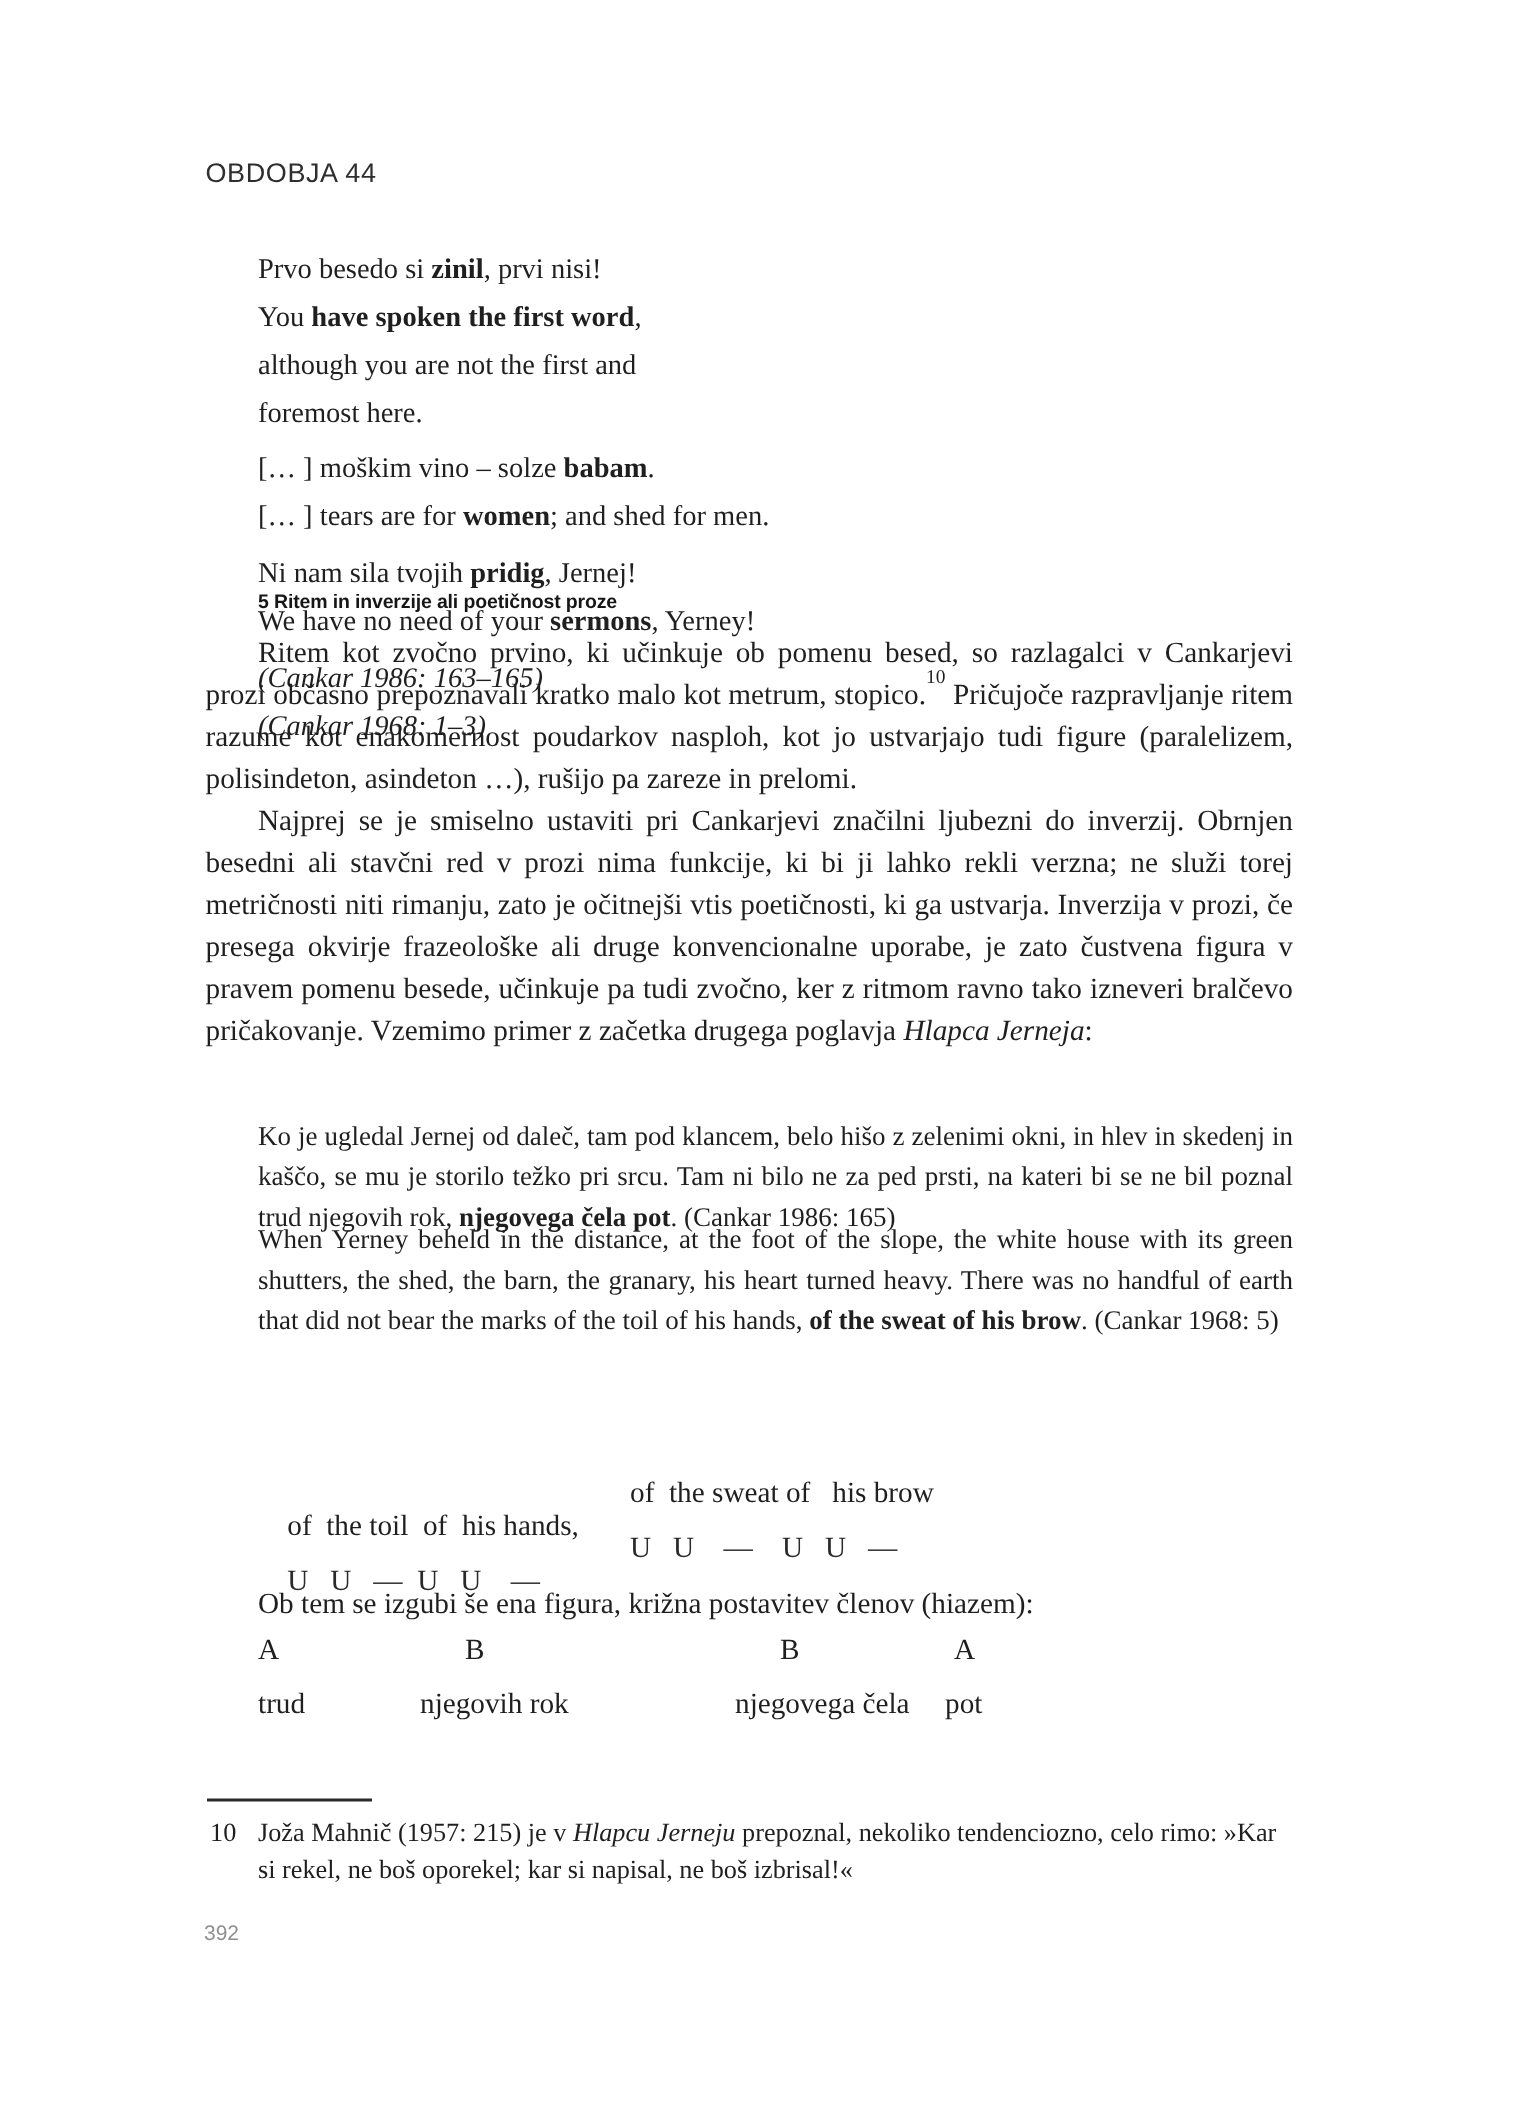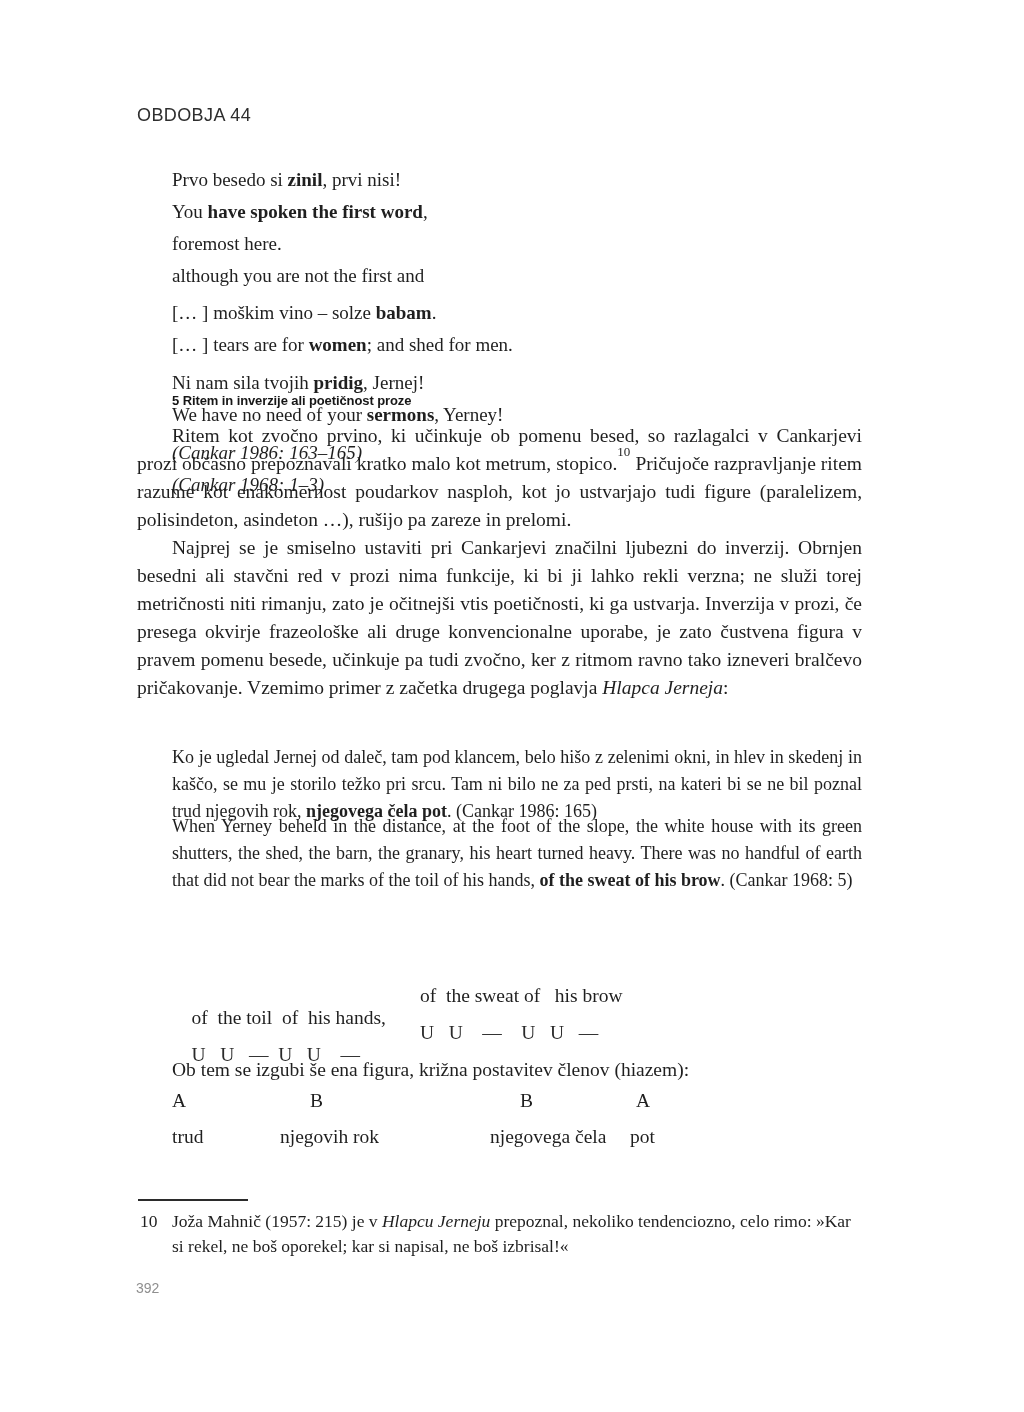--- a/index.html
+++ b/index.html
@@ -77,22 +77,22 @@
 
 <div class="page">
 
   <div class="running-head">OBDOBJA 44</div>
 
   <div class="quote-block">
     <div class="qrow r1">
       <div class="qleft"><span>Prvo besedo si </span><b>zinil</b><span>, prvi nisi!</span></div>
       <div class="qright">
         <div><span>You </span><b>have spoken the first word</b><span>,</span></div>
+        <div>although you are not the first and</div>
         <div>foremost here.</div>
-        <div>although you are not the first and</div>
       </div>
     </div>
     <div class="qrow r2">
       <div class="qleft"><span>[… ] moškim vino – solze </span><b>babam</b><span>.</span></div>
       <div class="qright"><span>[… ] tears are for </span><b>women</b><span>; and shed for men.</span></div>
     </div>
     <div class="qrow r3">
       <div class="qleft"><span>Ni nam sila tvojih </span><b>pridig</b><span>, Jernej!</span></div>
       <div class="qright"><span>We have no need of your </span><b>sermons</b><span>, Yerney!</span></div>
     </div>

